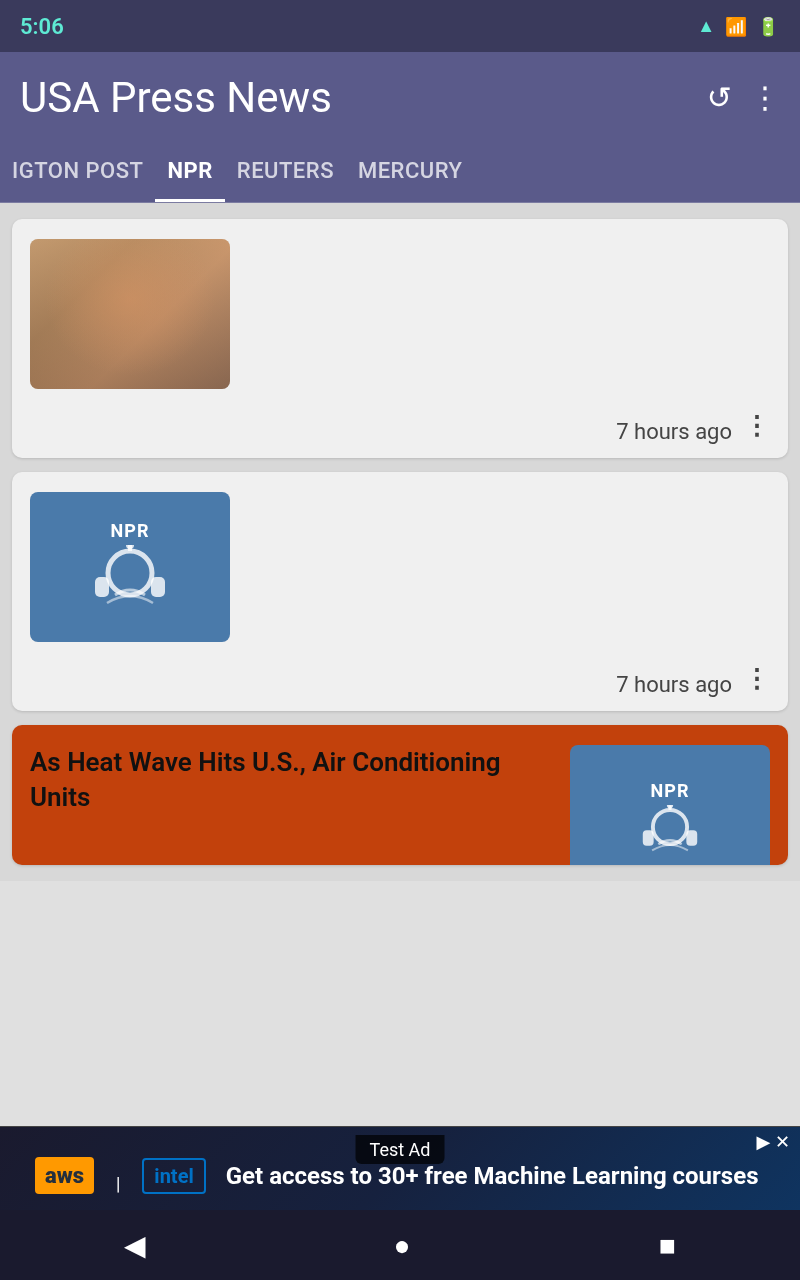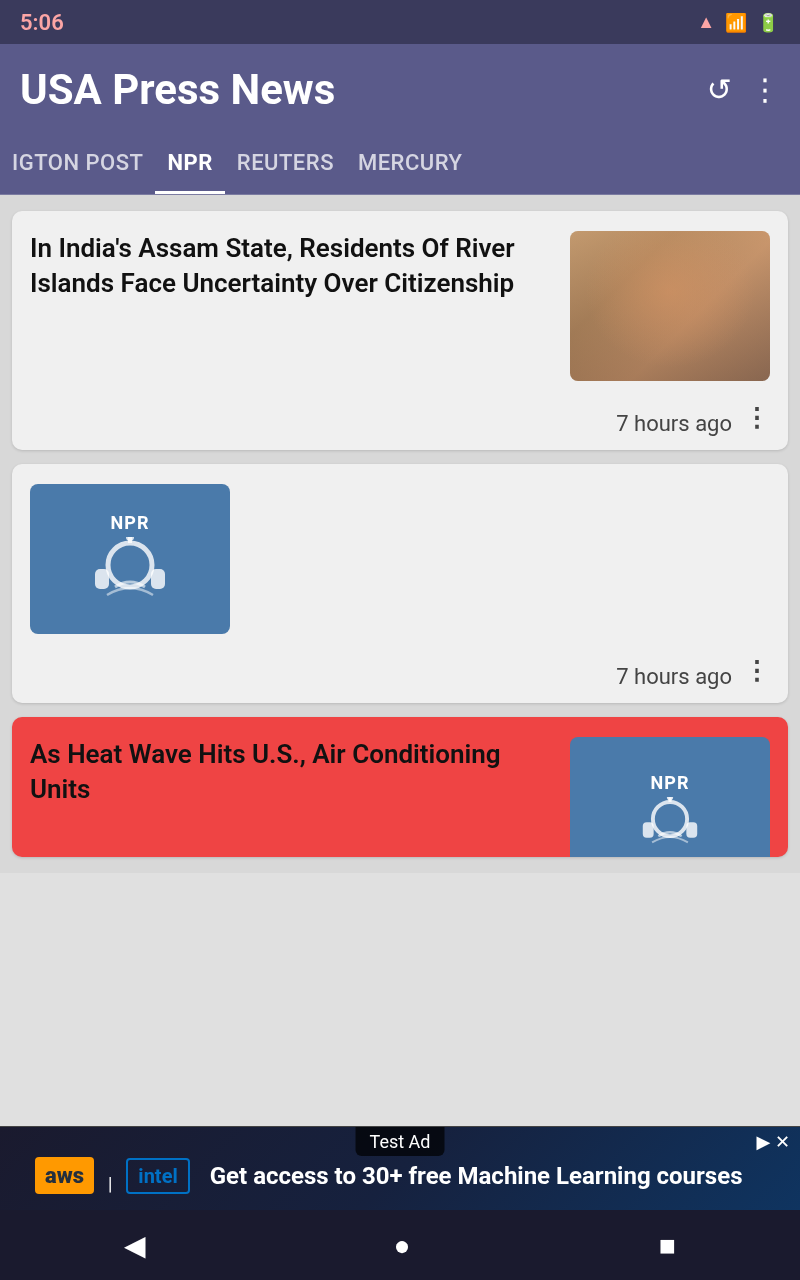--- a/index.html
+++ b/index.html
@@ -8,26 +8,26 @@
       width: 800px;
       min-height: 1280px;
       background: #e0e0e0;
       font-family: 'Roboto', Arial, sans-serif;
       overflow-x: hidden;
     }
 
     
     .status-bar {
       background: #3a3a5c;
-      color: #fca5a5;
+      color: #5eead4;
       display: flex;
       justify-content: space-between;
       align-items: center;
       padding: 8px 20px;
-      height: 44px;
+      height: 52px;
     }
     .status-time {
       font-size: 22px;
       font-weight: 600;
     }
     .status-icons {
       display: flex;
       gap: 10px;
       align-items: center;
     }
@@ -40,21 +40,21 @@
       background: #5a5a8a;
       color: white;
       display: flex;
       justify-content: space-between;
       align-items: center;
       padding: 0 20px;
       height: 90px;
     }
     .app-title {
       font-size: 42px;
-      font-weight: 700;
+      font-weight: 400;
       color: white;
     }
     .header-actions {
       display: flex;
       gap: 18px;
       align-items: center;
     }
     .header-icon {
       color: white;
       font-size: 30px;
@@ -163,21 +163,21 @@
       content: '';
       position: absolute;
       top: 0; left: 0; right: 0; bottom: 0;
       background:
         radial-gradient(ellipse at 50% 40%, rgba(220,150,100,0.5) 0%, transparent 60%),
         linear-gradient(180deg, rgba(180,120,80,0.3) 0%, rgba(100,60,40,0.4) 100%);
     }
 
     
     .news-card-partial {
-      background: #ef4444;
+      background: #c2410c;
       border-radius: 10px;
       padding: 20px 18px 14px 18px;
       box-shadow: 0 1px 3px rgba(0,0,0,0.15);
       overflow: hidden;
       height: 140px;
     }
 
     
     .ad-banner {
       position: fixed;
@@ -188,21 +188,21 @@
       border-top: 1px solid #444;
       overflow: hidden;
     }
     .ad-label {
       background: rgba(0,0,0,0.7);
       color: white;
       font-size: 18px;
       padding: 4px 14px;
       display: inline-block;
       position: absolute;
-      top: 0;
+      top: 8px;
       left: 50%;
       transform: translateX(-50%);
       border-radius: 0 0 6px 6px;
     }
     .ad-close {
       position: absolute;
       top: 4px;
       right: 10px;
       color: white;
       font-size: 18px;
@@ -210,21 +210,21 @@
     }
     .ad-content {
       display: flex;
       align-items: center;
       padding: 30px 20px 16px 20px;
       gap: 20px;
       background: linear-gradient(135deg, #1a1a2e 0%, #16213e 50%, #0f3460 100%);
     }
     .ad-logos {
       display: flex;
-      gap: 14px;
+      gap: 22px;
       align-items: flex-end;
       padding-left: 15px;
     }
     .ad-logo-aws {
       background: #ff9900;
       color: #232f3e;
       font-size: 22px;
       font-weight: 900;
       padding: 6px 10px;
       border-radius: 4px;
@@ -286,21 +286,20 @@
   <div class="tab-item">IGTON POST</div>
   <div class="tab-item active">NPR</div>
   <div class="tab-item">REUTERS</div>
   <div class="tab-item">MERCURY</div>
 </div>
 
 <div class="content">
 
   <div class="news-card">
     <div class="card-body">
-      <span class="card-title">In India's Assam State, Residents Of River Islands Face Uncertainty Over Citizenship</span>
       <div class="assam-image"></div>
     </div>
     <div class="card-footer">
       <span class="card-time">7 hours ago</span>
       <span class="card-more">⋮</span>
     </div>
   </div>
 
   <div class="news-card">
     <div class="card-body">

